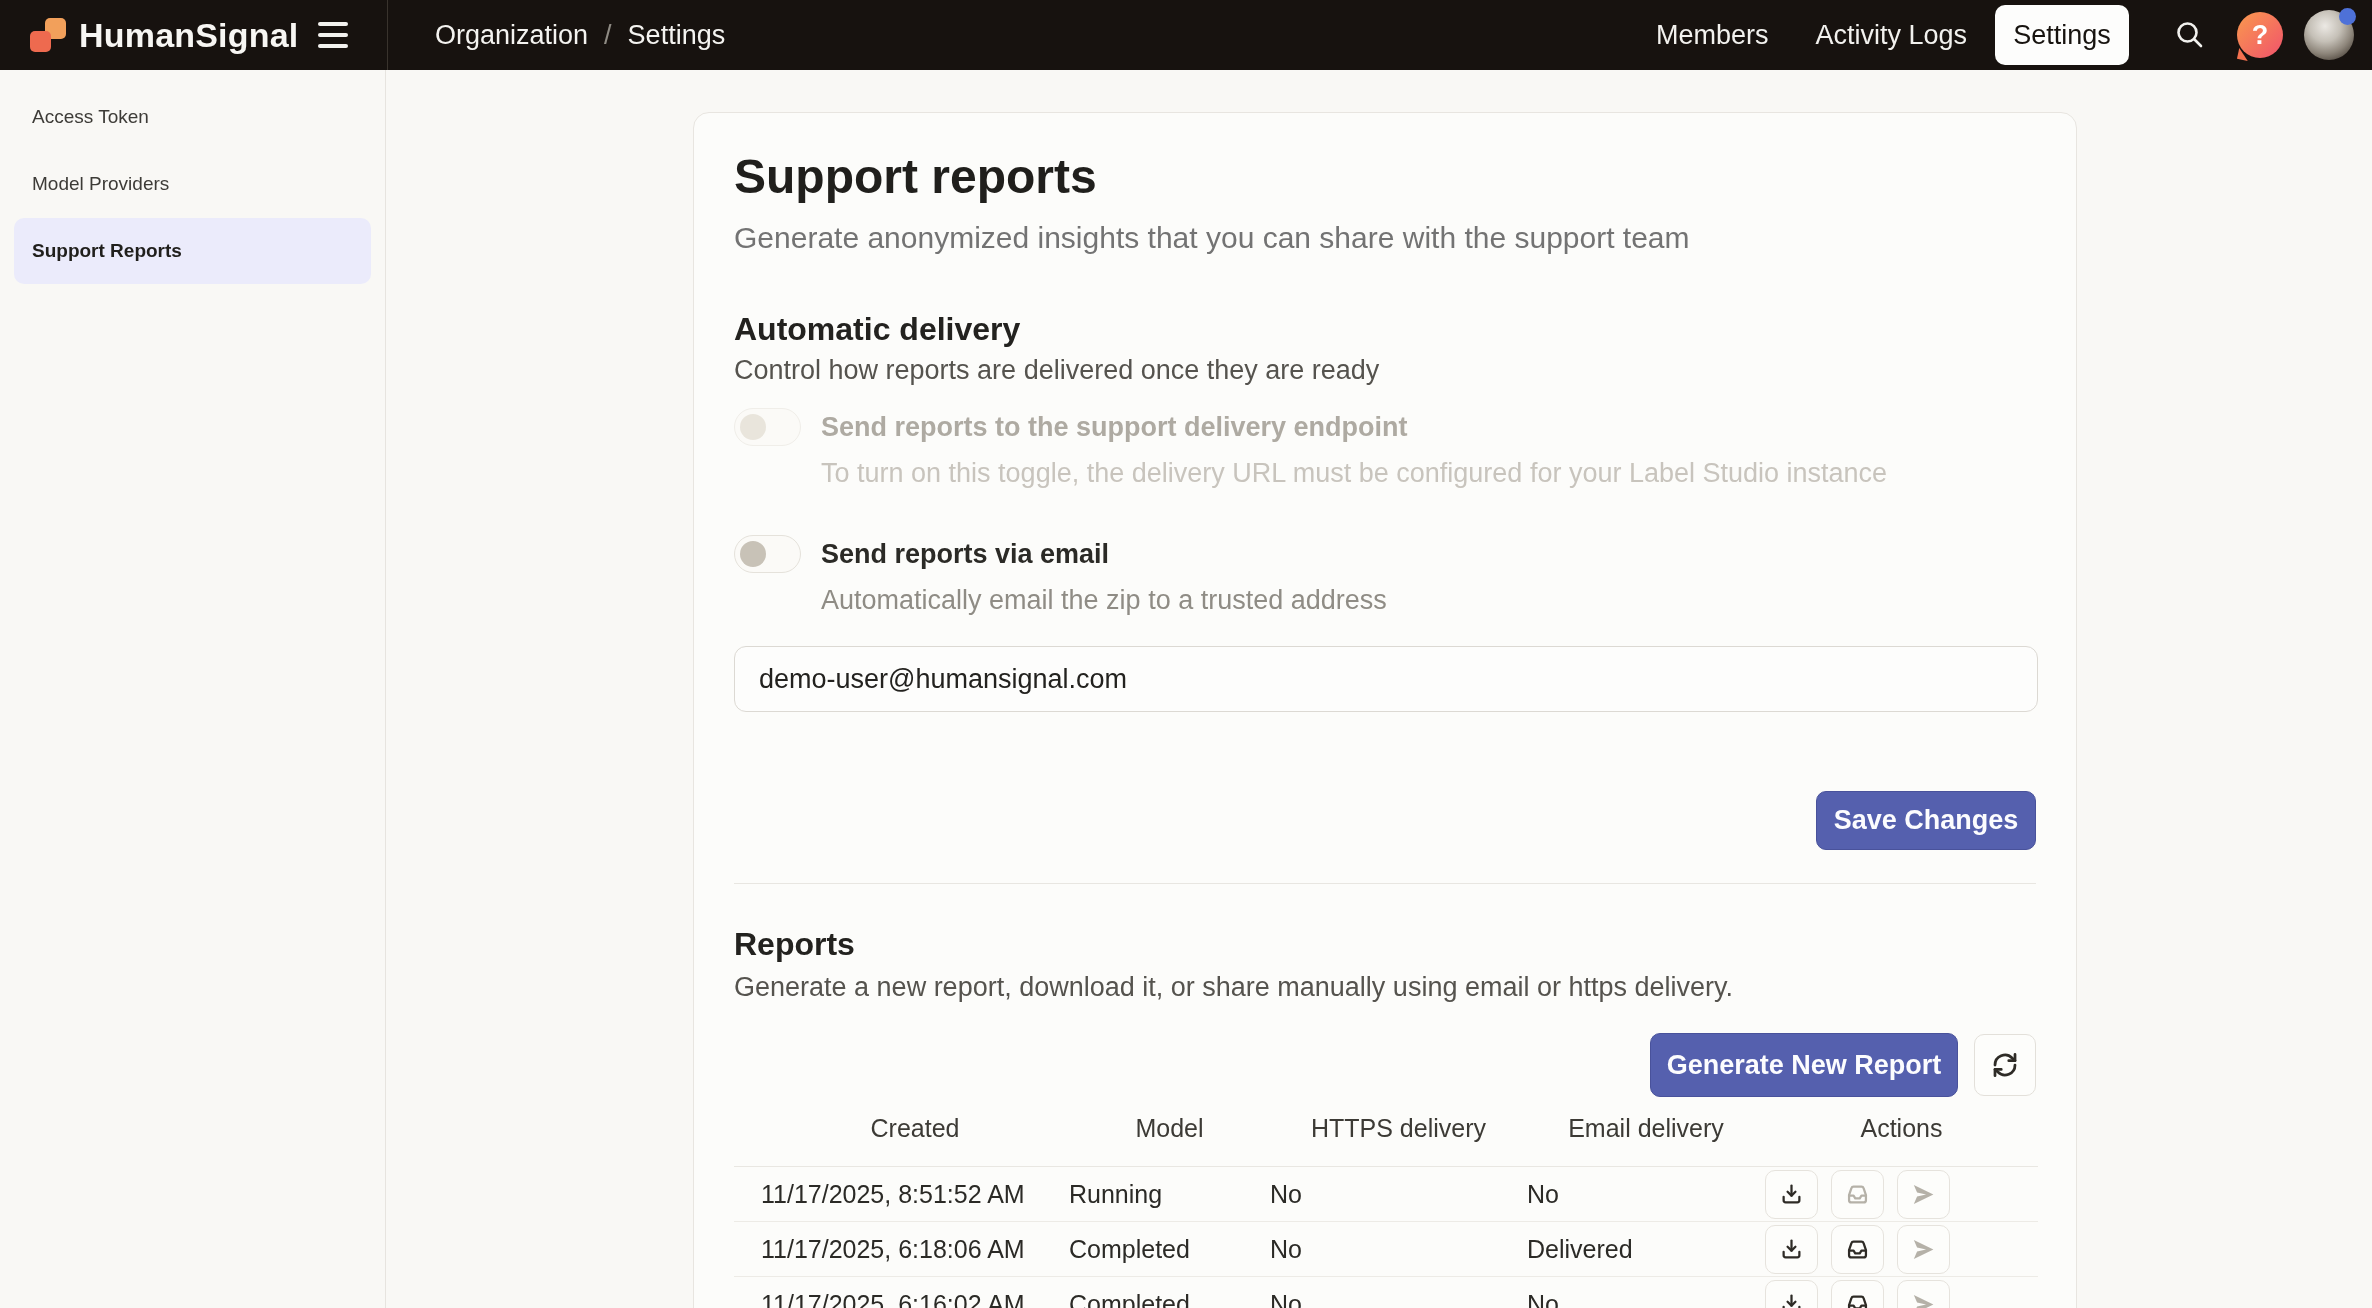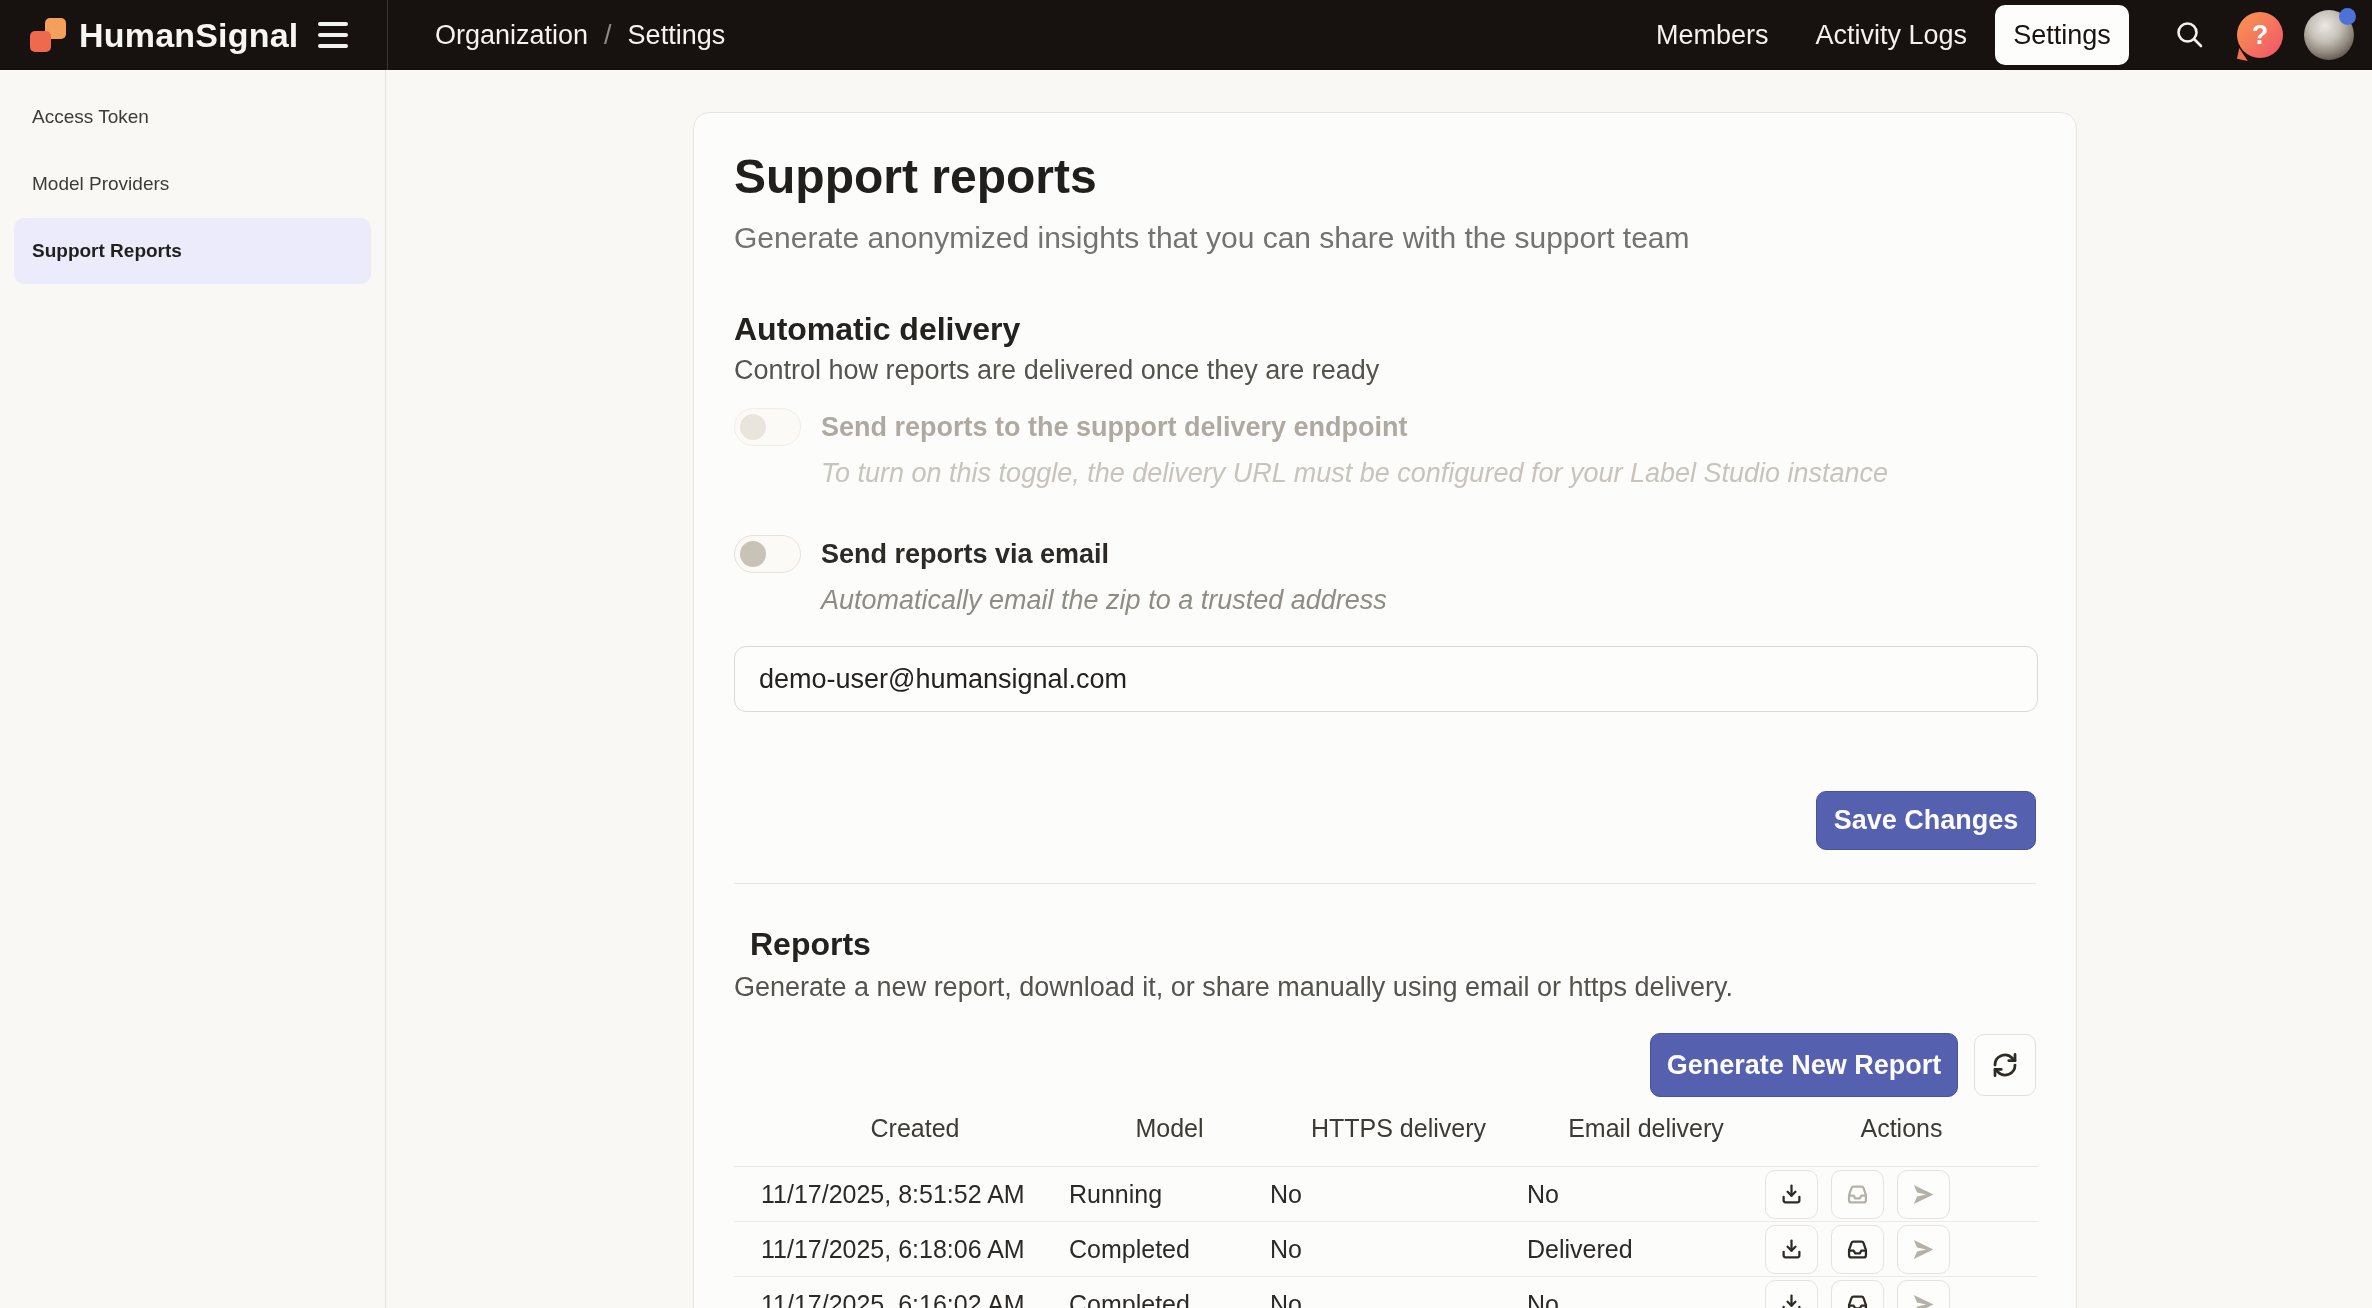--- a/index.html
+++ b/index.html
@@ -82,21 +82,21 @@
   .toggle-row.second { margin-top:45px; }
   .toggle {
     flex:0 0 auto; width:67px; height:38px; border-radius:19px;
     background:#fbfaf7; border:1px solid #e5e2db; position:relative; cursor:pointer;
   }
   .toggle .knob { position:absolute; left:5px; top:5px; width:26px; height:26px; border-radius:50%; background:#c8c2b7; }
   .toggle.disabled { border-color:#f0eee9; cursor:default; }
   .toggle.disabled .knob { background:#e9e5dc; }
   .toggle-texts { padding-top:2px; }
   .toggle-label { font-size:27px; line-height:34px; font-weight:700; color:#2b2a26; }
-  .toggle-help { margin-top:12px; font-size:27px; line-height:34px; color:#8f8c85;font-style:italic; }
+  .toggle-help { margin-top:12px; font-size:27px; line-height:34px; color:#8f8c85; }
   .toggle-row.disabled .toggle-label { color:#aeaaa2; }
   .toggle-row.disabled .toggle-help { color:#c8c4bd; }
 
   .email-input {
     display:block; margin-top:29px; width:1304px; height:66px;
     border:1px solid #dcd9d3; border-radius:12px; background:#fdfdfc;
     padding:12px 24px; font-size:27px; color:#23221f;
     font-family:"Liberation Sans", sans-serif; outline:none;
   }
 
@@ -220,21 +220,21 @@
   </div>
 
   <input class="email-input" type="text" value="demo-user@humansignal.com" style="">
 
   <div class="save-row">
     <button class="btn-primary save-btn">Save Changes</button>
   </div>
 
   <hr class="divider">
 
-  <div class="section-heading" style="margin-top:40px;margin-left:16px;">Reports</div>
+  <div class="section-heading" style="margin-top:40px;">Reports</div>
   <div class="section-desc" style="margin-top:6px;">Generate a new report, download it, or share manually using email or https delivery.</div>
 
   <div class="actions-row">
     <button class="btn-primary generate-btn">Generate New Report</button>
     <div class="refresh-btn">
       <span>
         <svg width="30" height="30" viewBox="0 0 24 24" fill="none" stroke="#2e2b26" stroke-width="2.2" stroke-linecap="round" stroke-linejoin="round">
           <path d="M4 12a8 8 0 0 1 13.66-5.66L20 8.5"></path>
             <path d="M20 3.5v5h-5"></path>
           <path d="M20 12a8 8 0 0 1-13.66 5.66L4 15.5"></path>

